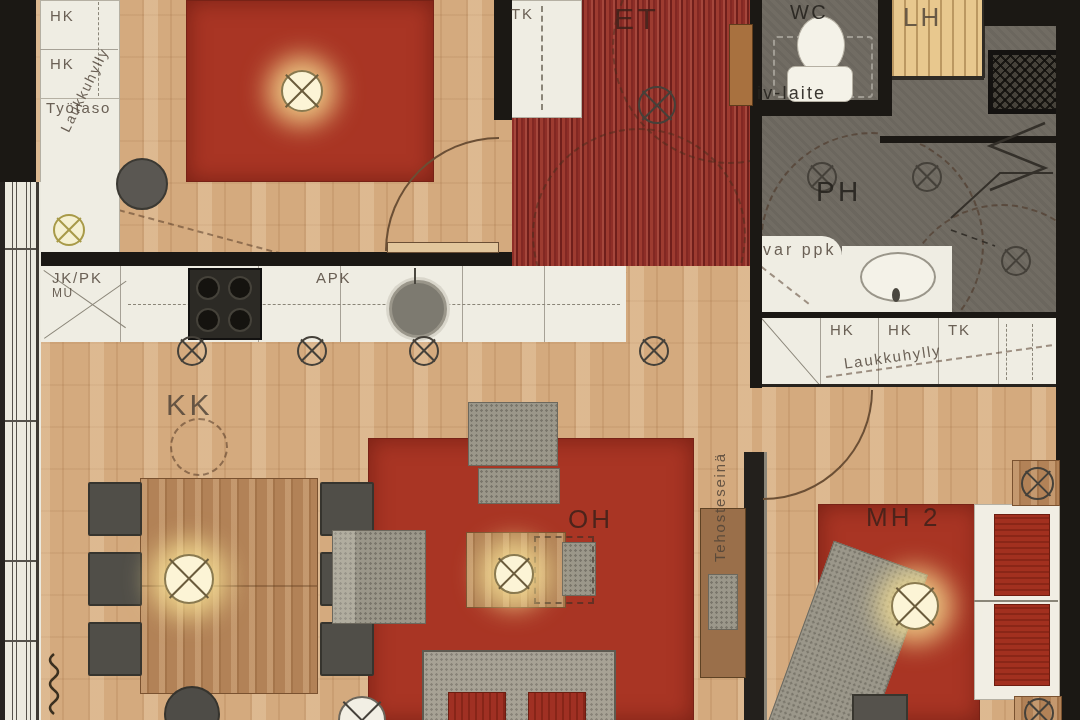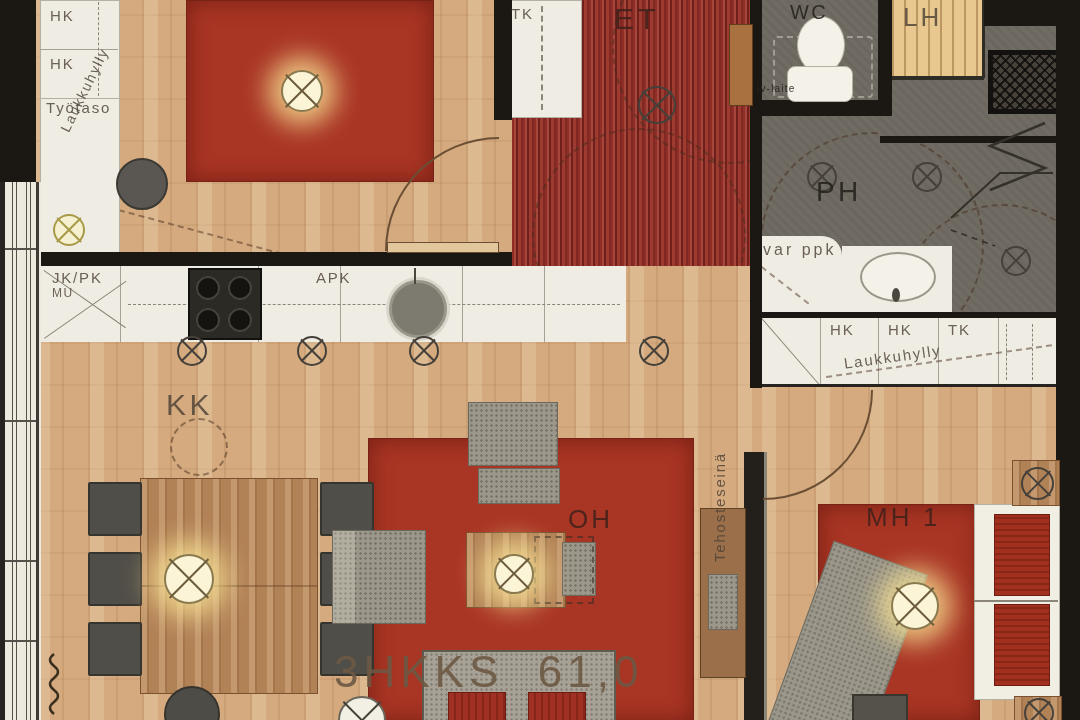--- a/index.html
+++ b/index.html
@@ -259,32 +259,31 @@
       <b></b>
       <b></b>
     </div>
 
   <span class="abs lbl lbl-red" style="left:614px;top:4px;font-size:30px">ET</span>
   <span class="abs lbl lbl-dark" style="left:790px;top:2px;font-size:20px">WC</span>
   <span class="abs lbl" style="left:903px;top:4px;font-size:26px">LH</span>
   <span class="abs lbl lbl-dark" style="left:816px;top:178px;font-size:28px">PH</span>
   <span class="abs lbl" style="left:166px;top:390px;font-size:30px">KK</span>
   <span class="abs lbl lbl-red" style="left:568px;top:506px;font-size:26px">OH</span>
-  <span class="abs lbl lbl-red" style="left:866px;top:504px;font-size:26px">MH 1</span>
+  <span class="abs lbl lbl-red" style="left:866px;top:504px;font-size:26px">MH 2</span>
 
   <span class="abs lbl" style="left:511px;top:6px;font-size:15px">TK</span>
   <span class="abs lbl" style="left:50px;top:8px;font-size:15px">HK</span>
   <span class="abs lbl" style="left:50px;top:56px;font-size:15px">HK</span>
   <span class="abs lbl" style="left:58px;top:128px;font-size:14px;transform:rotate(-64deg);transform-origin:0 0">Laukkuhylly</span>
   <span class="abs lbl" style="left:46px;top:100px;font-size:15px">Työtaso</span>
   <span class="abs lbl" style="left:52px;top:270px;font-size:15px">JK/PK</span>
   <span class="abs lbl" style="left:52px;top:287px;font-size:12px">MU</span>
   <span class="abs lbl" style="left:316px;top:270px;font-size:15px">APK</span>
   <span class="abs lbl" style="left:763px;top:242px;font-size:16px;letter-spacing:3px">var ppk</span>
-  <span class="abs lbl lbl-dark" style="left:757px;top:84px;font-size:10px">iv-laite</span>
+  <span class="abs lbl lbl-dark" style="left:757px;top:84px;font-size:18px">iv-laite</span>
   <span class="abs lbl" style="left:830px;top:322px;font-size:15px">HK</span>
   <span class="abs lbl" style="left:888px;top:322px;font-size:15px">HK</span>
   <span class="abs lbl" style="left:948px;top:322px;font-size:15px">TK</span>
   <span class="abs lbl" style="left:843px;top:356px;font-size:15px;transform:rotate(-8deg);transform-origin:0 0">Laukkuhylly</span>
   <span class="abs lbl" style="left:712px;top:450px;font-size:15px;writing-mode:vertical-rl;transform:rotate(180deg);height:112px">Tehosteseinä</span>
-  <span class="abs lbl area" style="left:334px;top:650px;font-size:44px">3HKKS  61,0</span>
 
 </div>
 
 </body></html>

